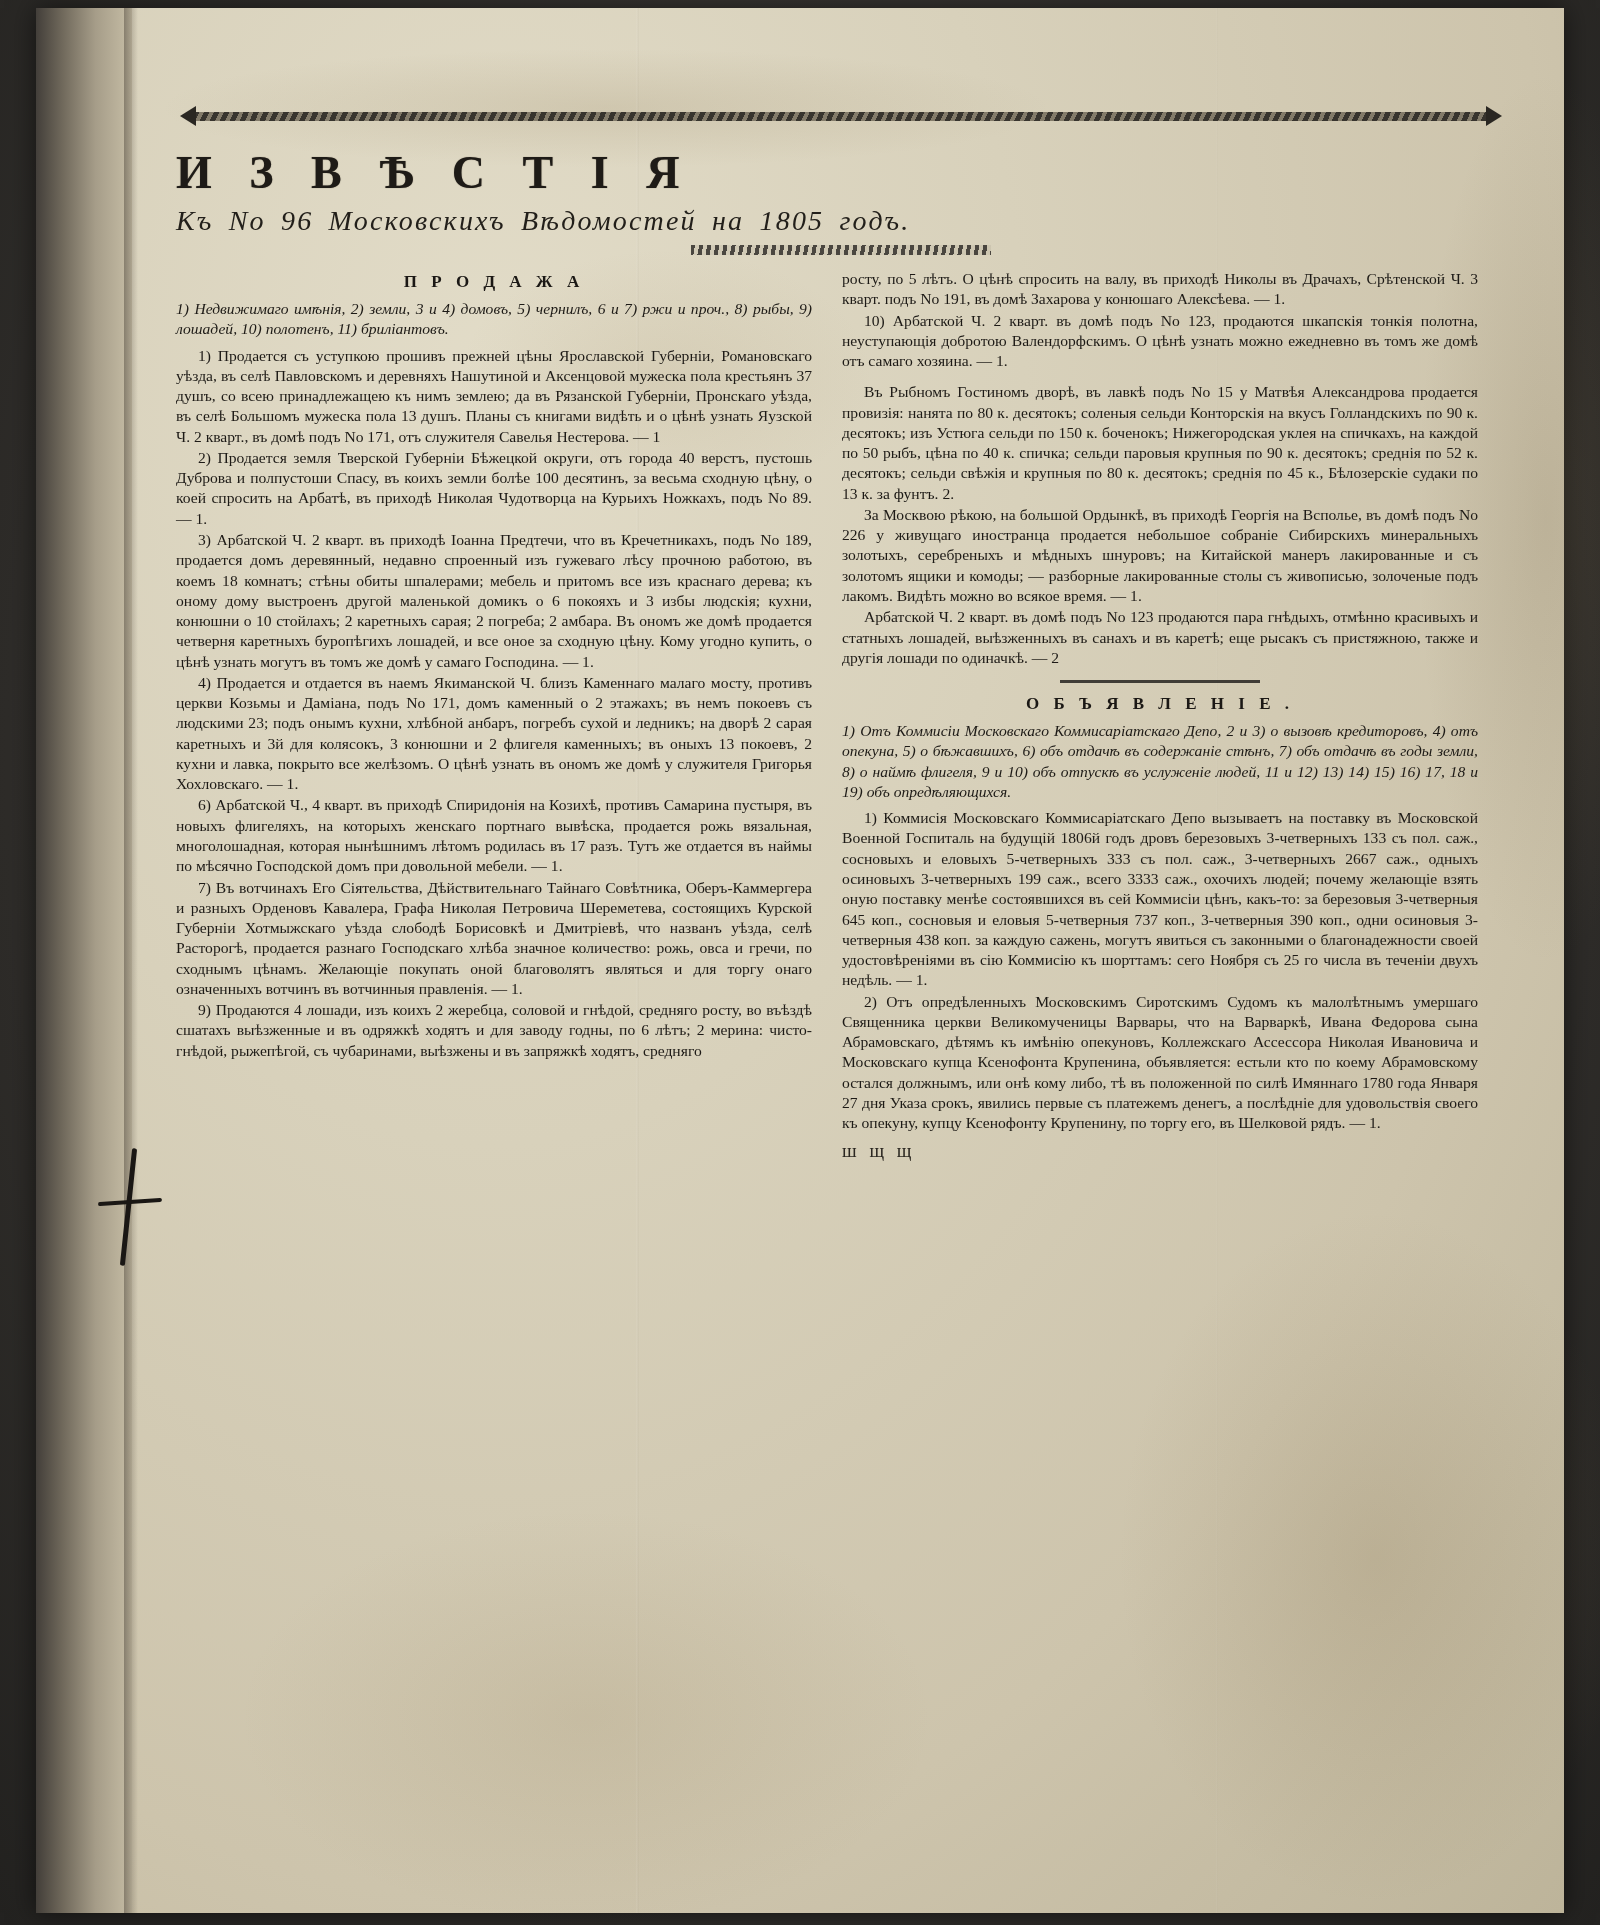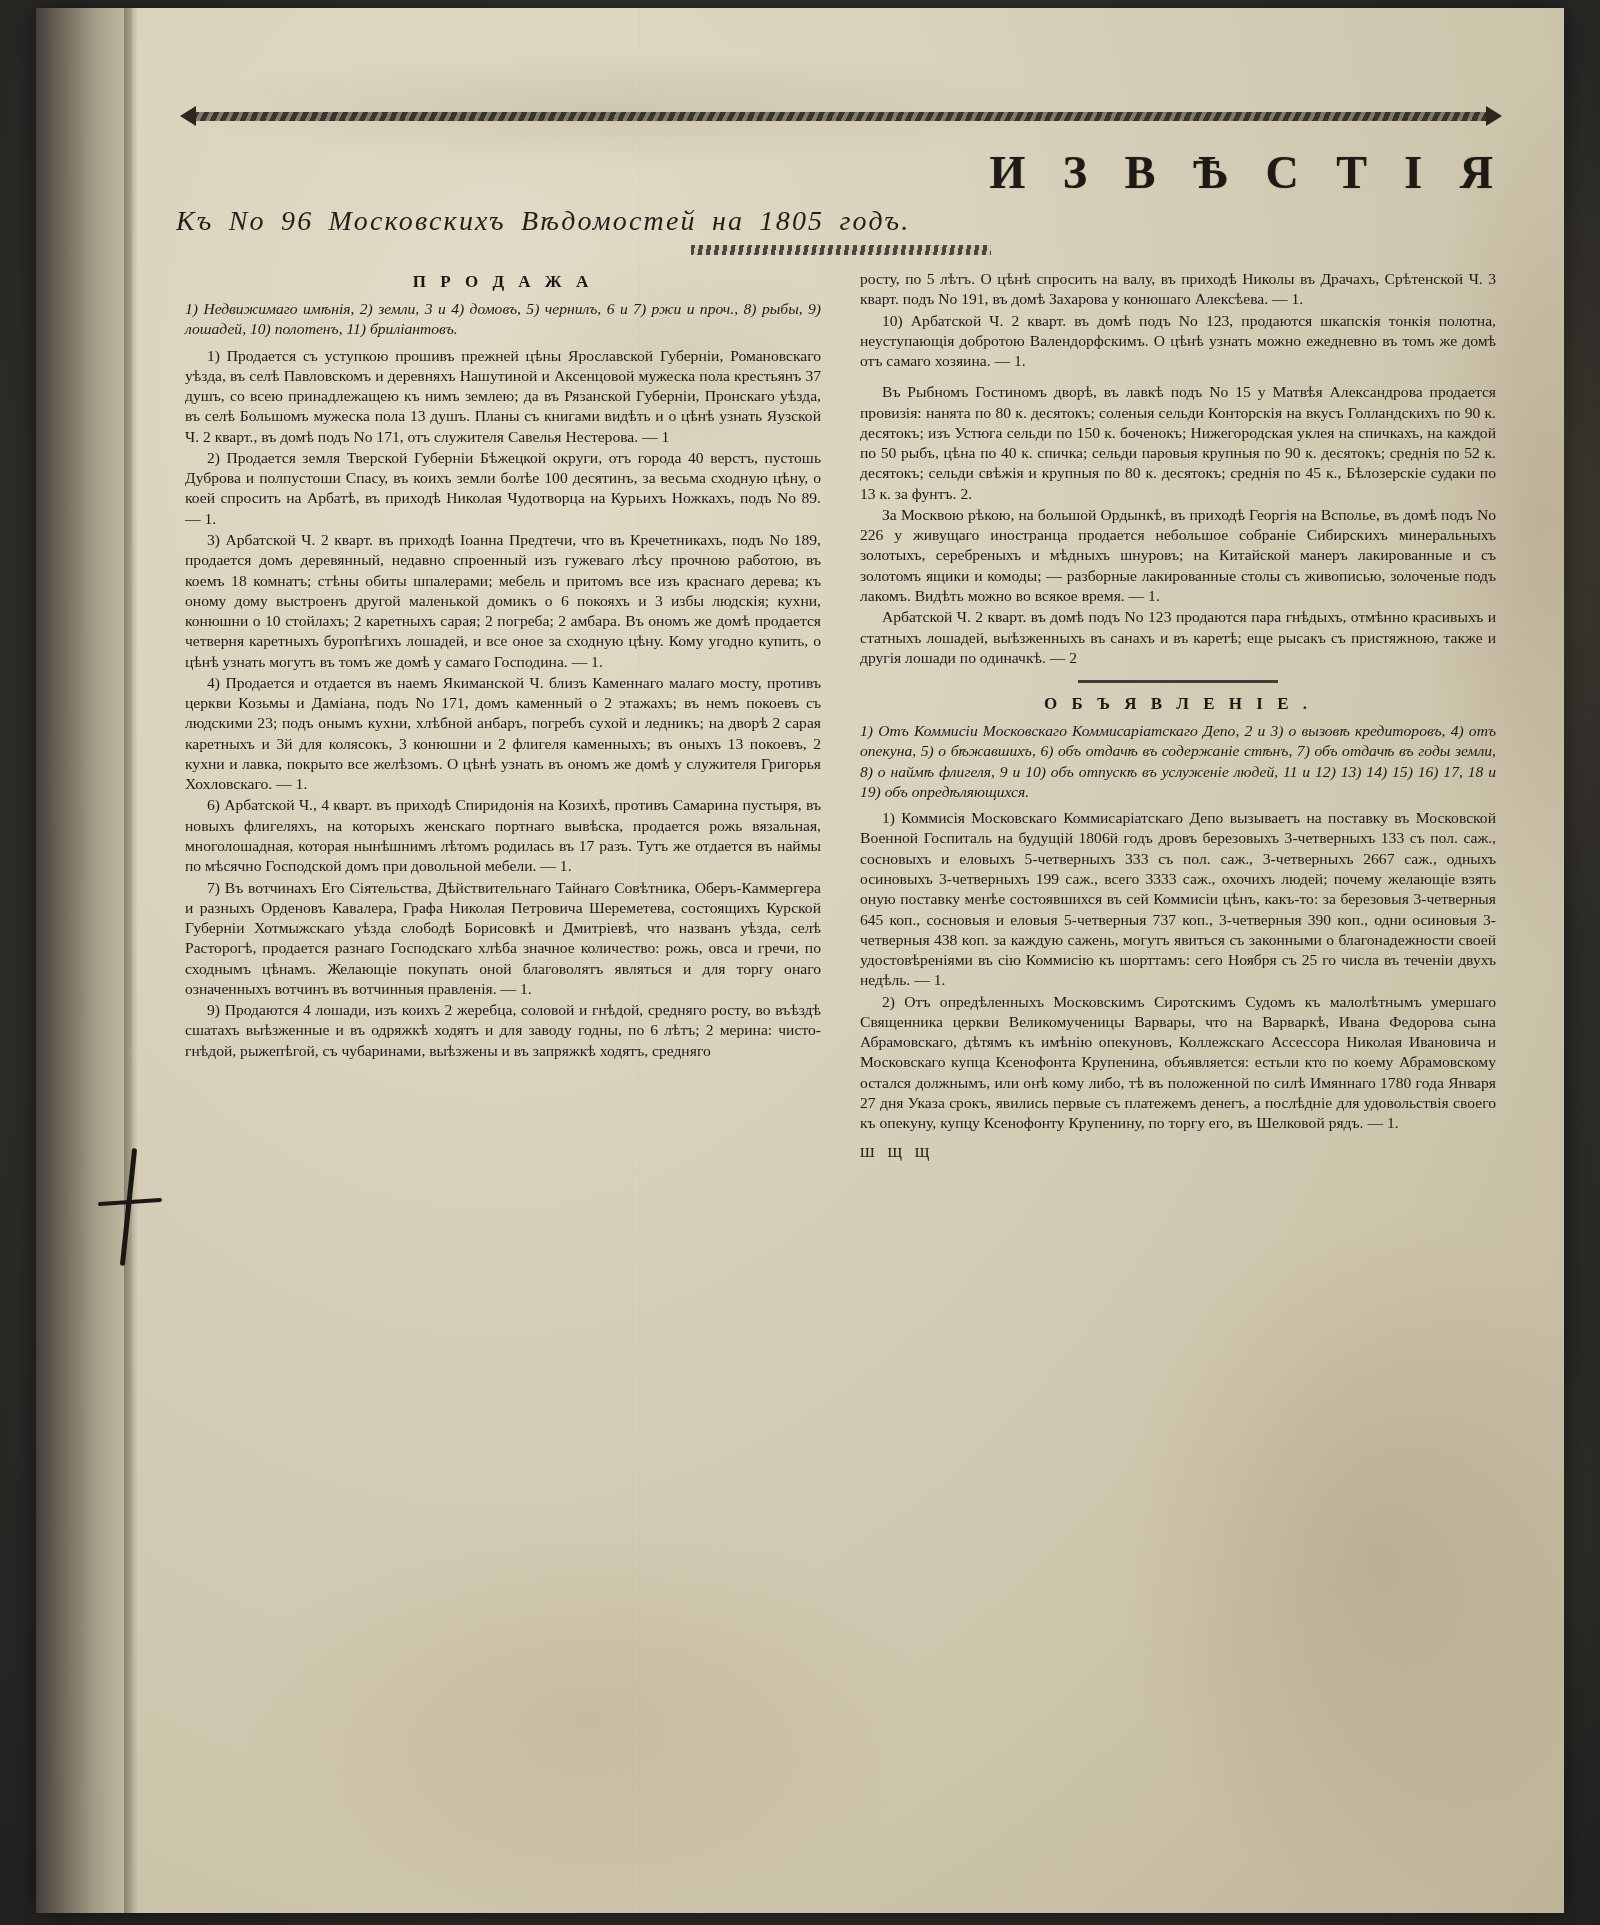--- a/index.html
+++ b/index.html
@@ -90,21 +90,21 @@
     position: absolute;
     top: 2px;
     width: 0; height: 0;
     border-top: 10px solid transparent;
     border-bottom: 10px solid transparent;
   }
   .ornament-top .cap-l { left: -14px; border-right: 16px solid #2a2722; }
   .ornament-top .cap-r { right: -14px; border-left: 16px solid #2a2722; }
 
   .masthead-title {
-    text-align: right;
+    text-align: left;
     font-family: "Liberation Serif", serif;
     font-size: 46px;
     letter-spacing: 13px;
     font-weight: 700;
     color: #1e1b17;
     margin: 16px 0 6px 0;
     text-shadow: 0 0 1px rgba(60,50,36,.6);
   }
   .masthead-sub {
     text-align: left;
@@ -129,21 +129,20 @@
     gap: 30px;
     margin-top: 8px;
   }
   .col {
     width: 636px;
     color: #1d1a16;
     font-size: 15.6px;
     line-height: 1.30;
     text-align: justify;
     hyphens: none;
-    margin-left: 9px;
   }
   .sect-head {
     text-align: center;
     font-size: 17px;
     letter-spacing: 5px;
     font-weight: 700;
     margin: 2px 0 6px 0;
     color: #1b1815;
   }
   .lead {

